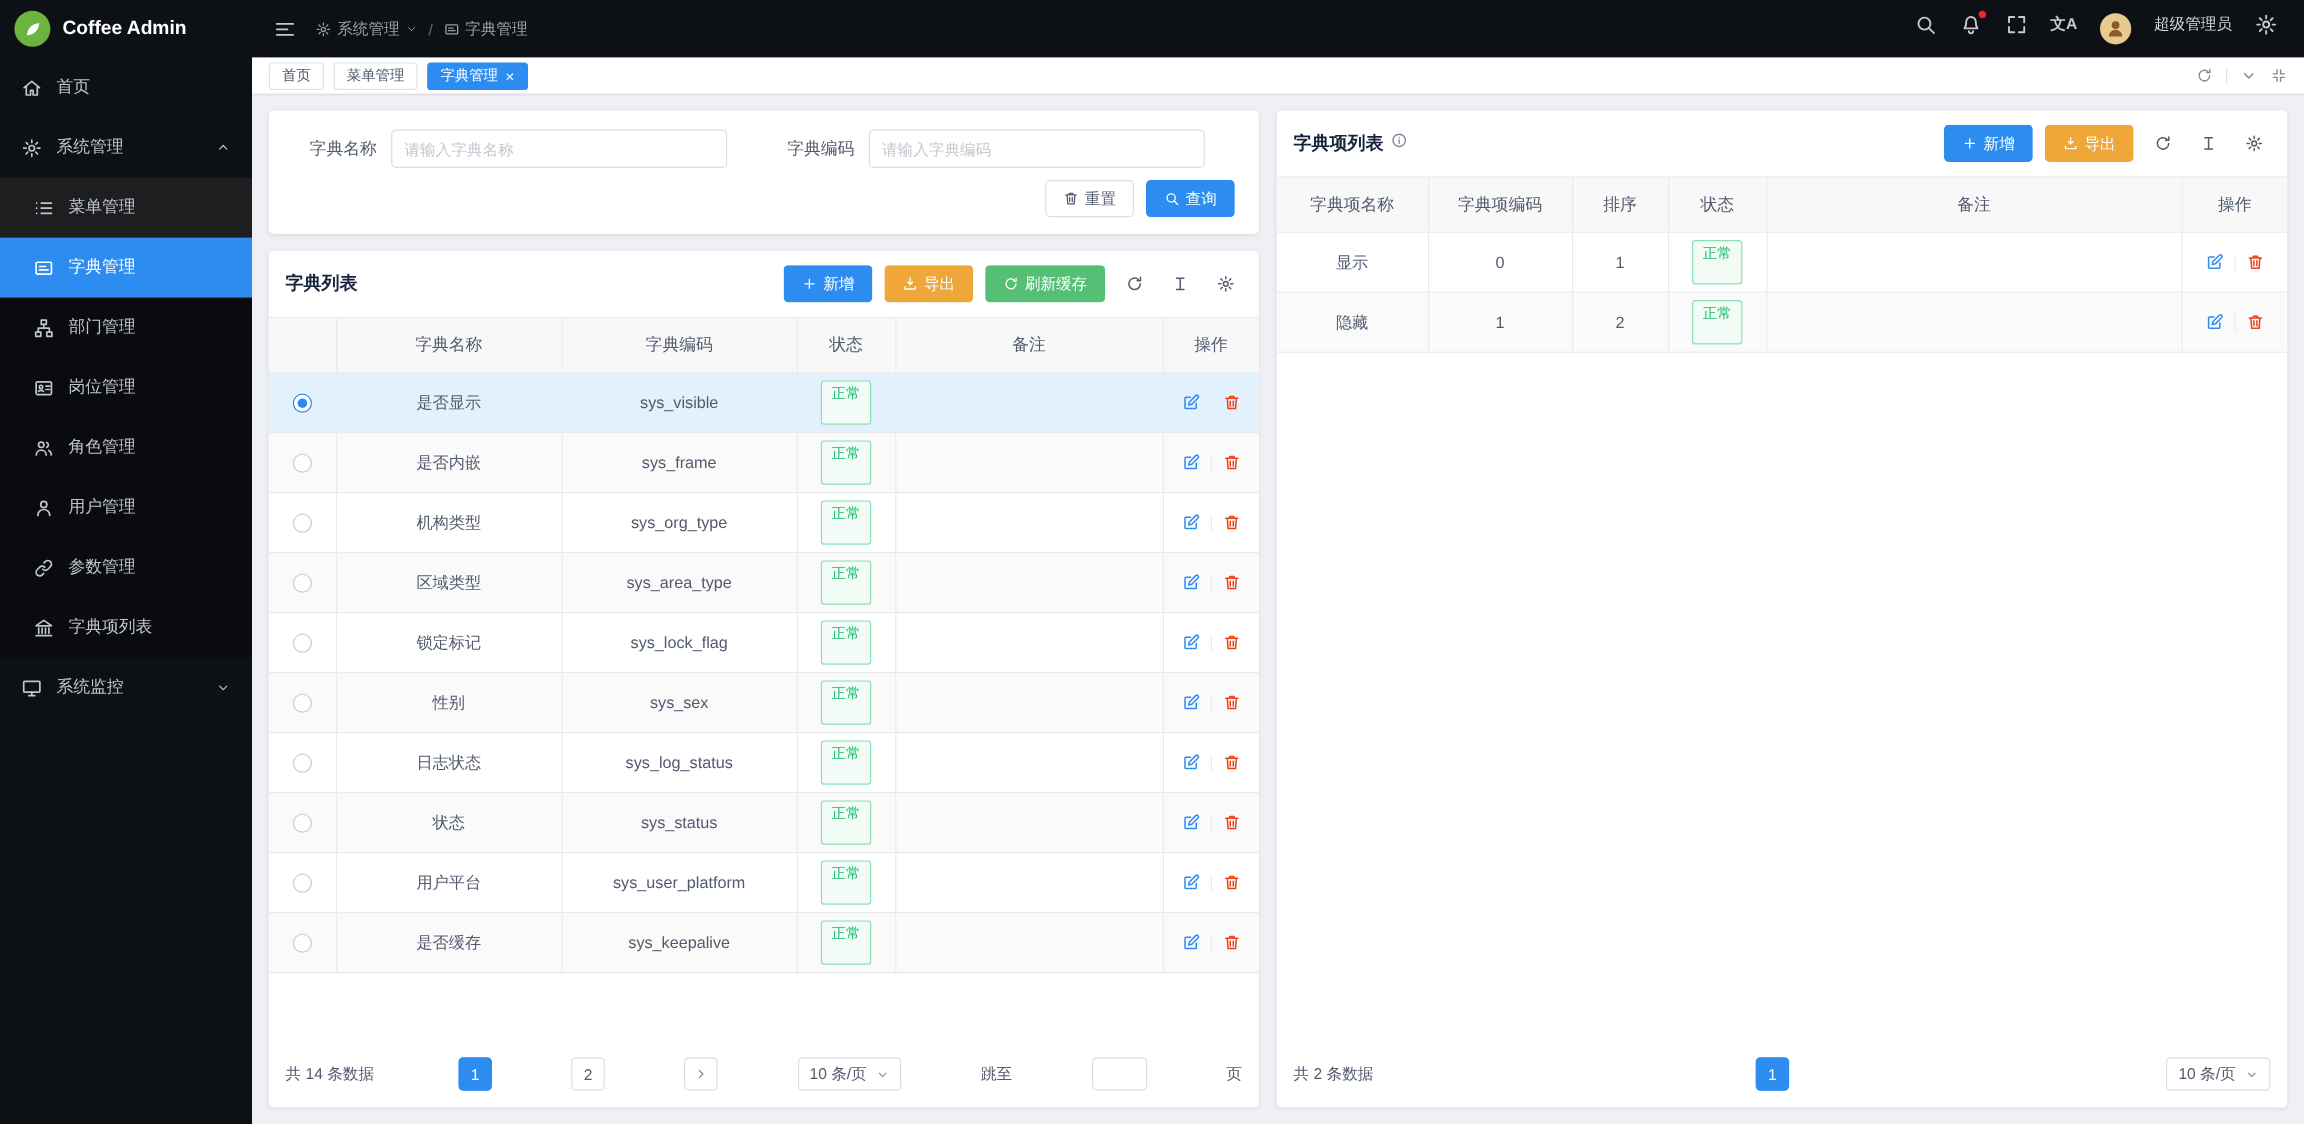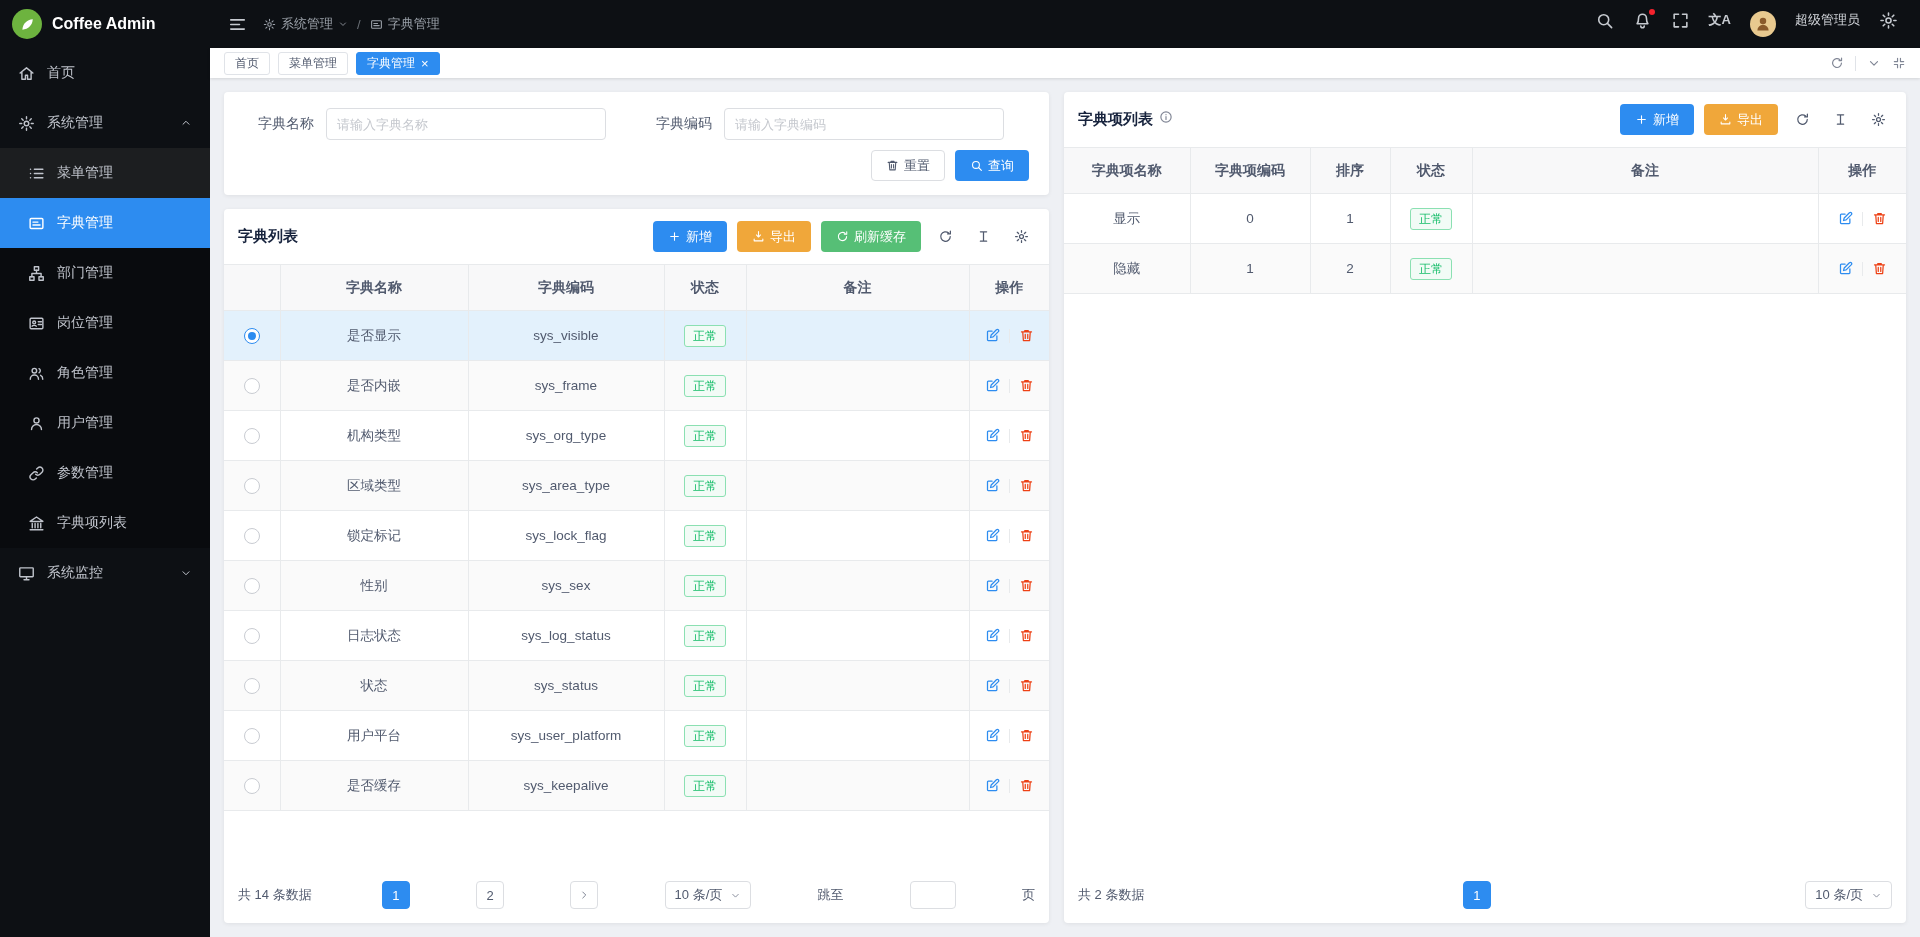--- a/index.html
+++ b/index.html
@@ -71,28 +71,28 @@
 .card-title{font-size:15px;font-weight:bold;color:#17233d;margin-right:auto;display:flex;gap:6px;white-space:nowrap}
 .card-title .info{color:#808695;display:flex}
 .card-title .info svg{width:14px;height:14px}
 .icon-btn{width:28px;height:28px;display:flex;align-items:center;justify-content:center;color:#515a6e;cursor:pointer;border-radius:4px}
 .icon-btn svg{width:15px;height:15px}
 
 .tbl{width:100%;border-collapse:collapse;table-layout:fixed;font-size:13.5px}
 .tbl th,.tbl td{border:1px solid #e8eaec;text-align:center;overflow:hidden;white-space:nowrap}
 .tbl tr>*:first-child{border-left:none}
 .tbl tr>*:last-child{border-right:none}
-.tbl th{background:#f8f8f9;color:#515a6e;font-weight:bold;height:46px;font-size:14px}
+.tbl th{background:#f8f8f9;color:#515a6e;font-weight:normal;height:46px;font-size:14px}
 .tbl td{height:50px;background:#fff;color:#515a6e}
 .tbl tbody tr:nth-child(even) td{background:#fafafa}
 .tbl tbody tr.selected td{background:#e3f1fc}
 .radio{display:inline-block;width:16px;height:16px;border:1px solid #c9ccd2;border-radius:50%;background:#fff;position:relative;vertical-align:middle;cursor:pointer}
 .radio.checked{border-color:#2d8cf0}
 .radio.checked::after{content:"";position:absolute;inset:3px;border-radius:50%;background:#2d8cf0}
-.tag{display:inline-block;height:22px;line-height:20px;padding:0 8px;border:1px solid #8be0b2;background:#f2fbf6;color:#19be6b;border-radius:3px;font-size:12px}
+.tag{display:inline-block;height:37px;line-height:20px;padding:0 8px;border:1px solid #8be0b2;background:#f2fbf6;color:#19be6b;border-radius:3px;font-size:12px}
 .ops{display:flex;align-items:center;justify-content:center;gap:9px}
 .ops svg{width:15px;height:15px;cursor:pointer}
 .op-edit{color:#2d8cf0}
 .op-del{color:#ed4014}
 .op-sep{width:1px;height:14px;background:#e8eaec}
 
 .pager{margin-top:auto;display:flex;align-items:center;justify-content:space-between;gap:8px;padding:14px;font-size:13px;color:#515a6e;flex-shrink:0}
 .pg-total{margin-right:4px;white-space:nowrap}
 .pg-btn{min-width:28px;height:28px;padding:0 4px;border:1px solid #dcdee2;border-radius:4px;background:#fff;display:inline-flex;align-items:center;justify-content:center;font-size:13px;cursor:pointer;color:#515a6e}
 .pg-btn.active{background:#2d8cf0;border-color:#2d8cf0;color:#fff}

